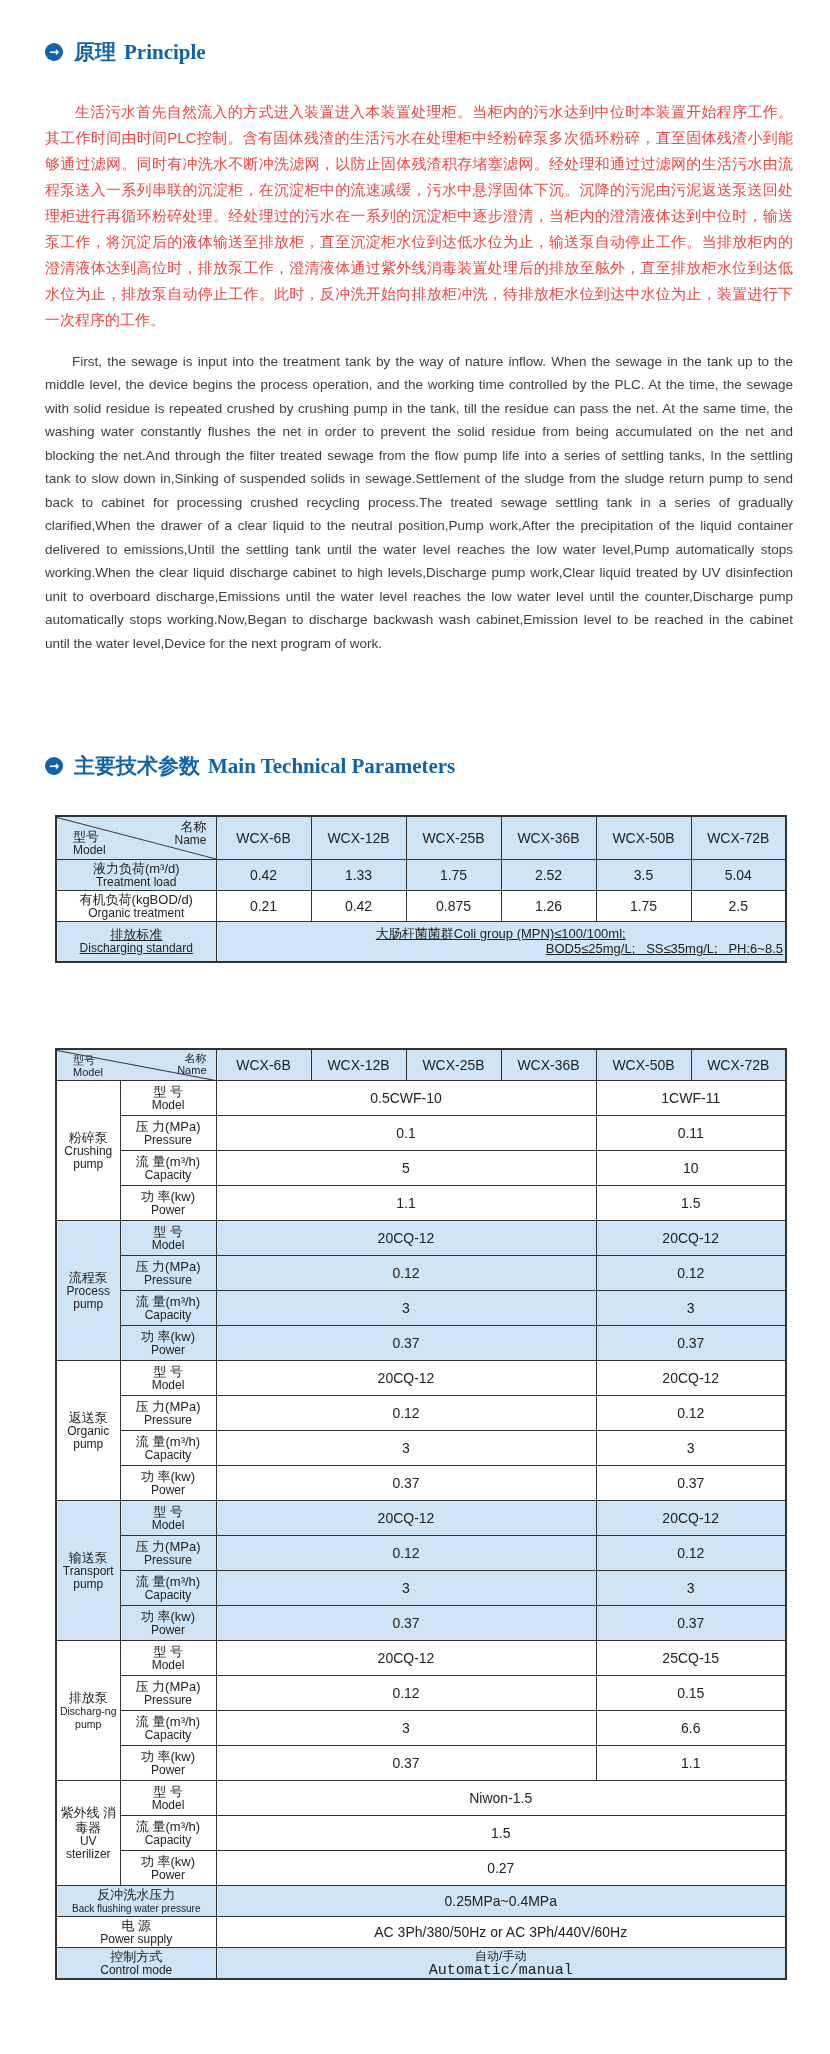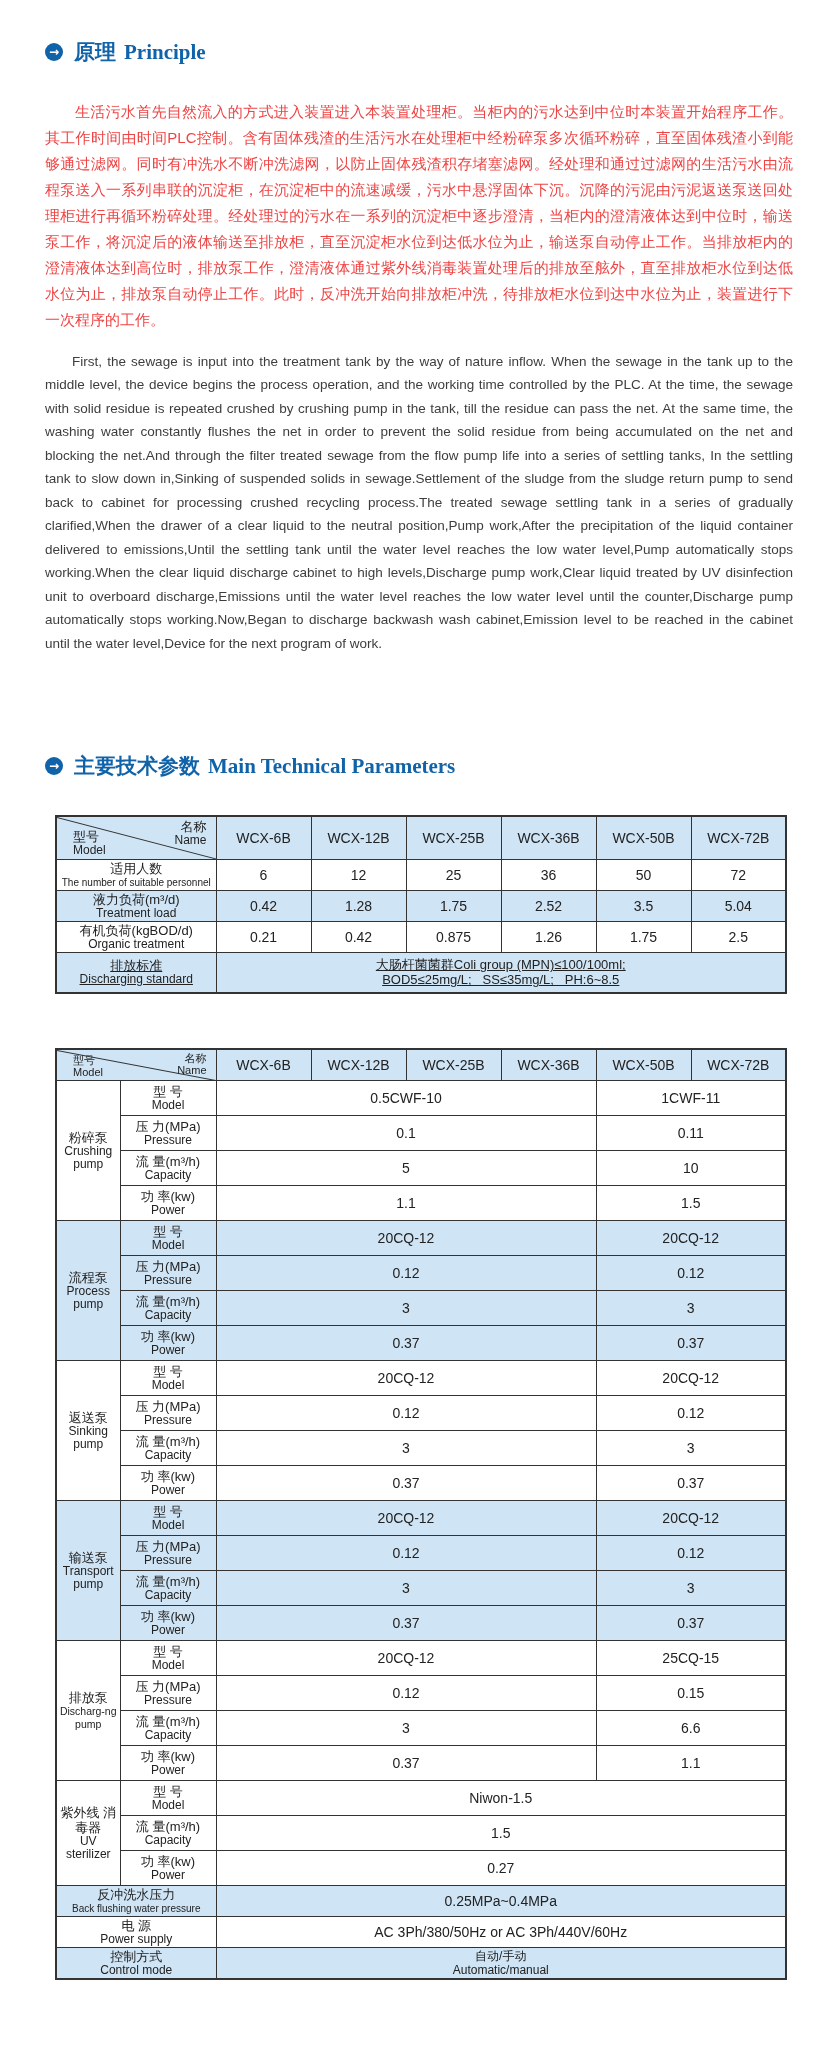--- a/index.html
+++ b/index.html
@@ -90,39 +90,27 @@
               </span>
         </div>
       </td>
       <td class="mh">WCX-6B</td>
       <td class="mh">WCX-12B</td>
       <td class="mh">WCX-25B</td>
       <td class="mh">WCX-36B</td>
       <td class="mh">WCX-50B</td>
       <td class="mh">WCX-72B</td>
     </tr>
-    <tr class="h31">
-      <td>
-            <span class="zh">适用人数</span>
-            <span class="en en-sm">The number of suitable personnel</span>
-          </td>
-      <td class="val">6</td>
-      <td class="val">12</td>
-      <td class="val">25</td>
-      <td class="val">36</td>
-      <td class="val">50</td>
-      <td class="val">72</td>
-    </tr>
     <tr class="shade h28">
       <td>
             <span class="zh">液力负荷(m³/d)</span>
             <span class="en">Treatment load</span>
           </td>
       <td class="val">0.42</td>
-      <td class="val">1.28</td>
+      <td class="val">1.33</td>
       <td class="val">1.75</td>
       <td class="val">2.52</td>
       <td class="val">3.5</td>
       <td class="val">5.04</td>
     </tr>
     <tr class="h28">
       <td>
             <span class="zh">有机负荷(kgBOD/d)</span>
             <span class="en">Organic treatment</span>
           </td>
@@ -133,21 +121,21 @@
       <td class="val">1.75</td>
       <td class="val">2.5</td>
     </tr>
     <tr class="shade h56">
       <td>
             <span class="zh">排放标准</span>
             <span class="en">Discharging standard</span>
           </td>
       <td colspan="6">
         <span class="zh pre" style="font-size:13px;">大肠杆菌菌群Coli group (MPN)≤100/100ml;</span>
-        <span class="zh pre" style="font-size:13px;">BOD5≤25mg/L;   SS≤35mg/L;   PH:6~8.5</span>
+        <span class="zh pre" style="font-size:13px;text-align:right;">BOD5≤25mg/L;   SS≤35mg/L;   PH:6~8.5</span>
       </td>
     </tr>
   </tbody>
     </table>
 
   <table class="t" style="top:1048px;">
     <colgroup>
         <col style="width:64px">
         <col style="width:96px">
         <col style="width:95px">
@@ -244,21 +232,21 @@
             <span class="zh">功 率(kw)</span>
             <span class="en">Power</span>
           </td>
       <td class="val" colspan="4">0.37</td>
       <td class="val" colspan="2">0.37</td>
     </tr>
 
     <tr class="h35">
       <td rowspan="4">
             <span class="zh">返送泵</span>
-            <span class="en">Sinking pump</span>
+            <span class="en">Organic pump</span>
           </td>
       <td>
             <span class="zh">型 号</span>
             <span class="en">Model</span>
           </td>
       <td class="val" colspan="4">20CQ-12</td>
       <td class="val" colspan="2">20CQ-12</td>
     </tr>
     <tr class="h35">
       <td>
@@ -399,19 +387,19 @@
           </td>
       <td class="val" colspan="6">AC 3Ph/380/50Hz or AC 3Ph/440V/60Hz</td>
     </tr>
     <tr class="shade h31">
       <td colspan="2">
             <span class="zh">控制方式</span>
             <span class="en">Control mode</span>
           </td>
       <td colspan="6">
         <span class="zh" style="font-size:12px;">自动/手动</span>
-        <span class="en" style="font-size:12px;">Automatic/manual</span>
+        <span class="en" style="font-size:15px;font-family:Liberation Mono, monospace;">Automatic/manual</span>
       </td>
     </tr>
   </tbody>
     </table>
 
 </div>
 
 </body></html>

